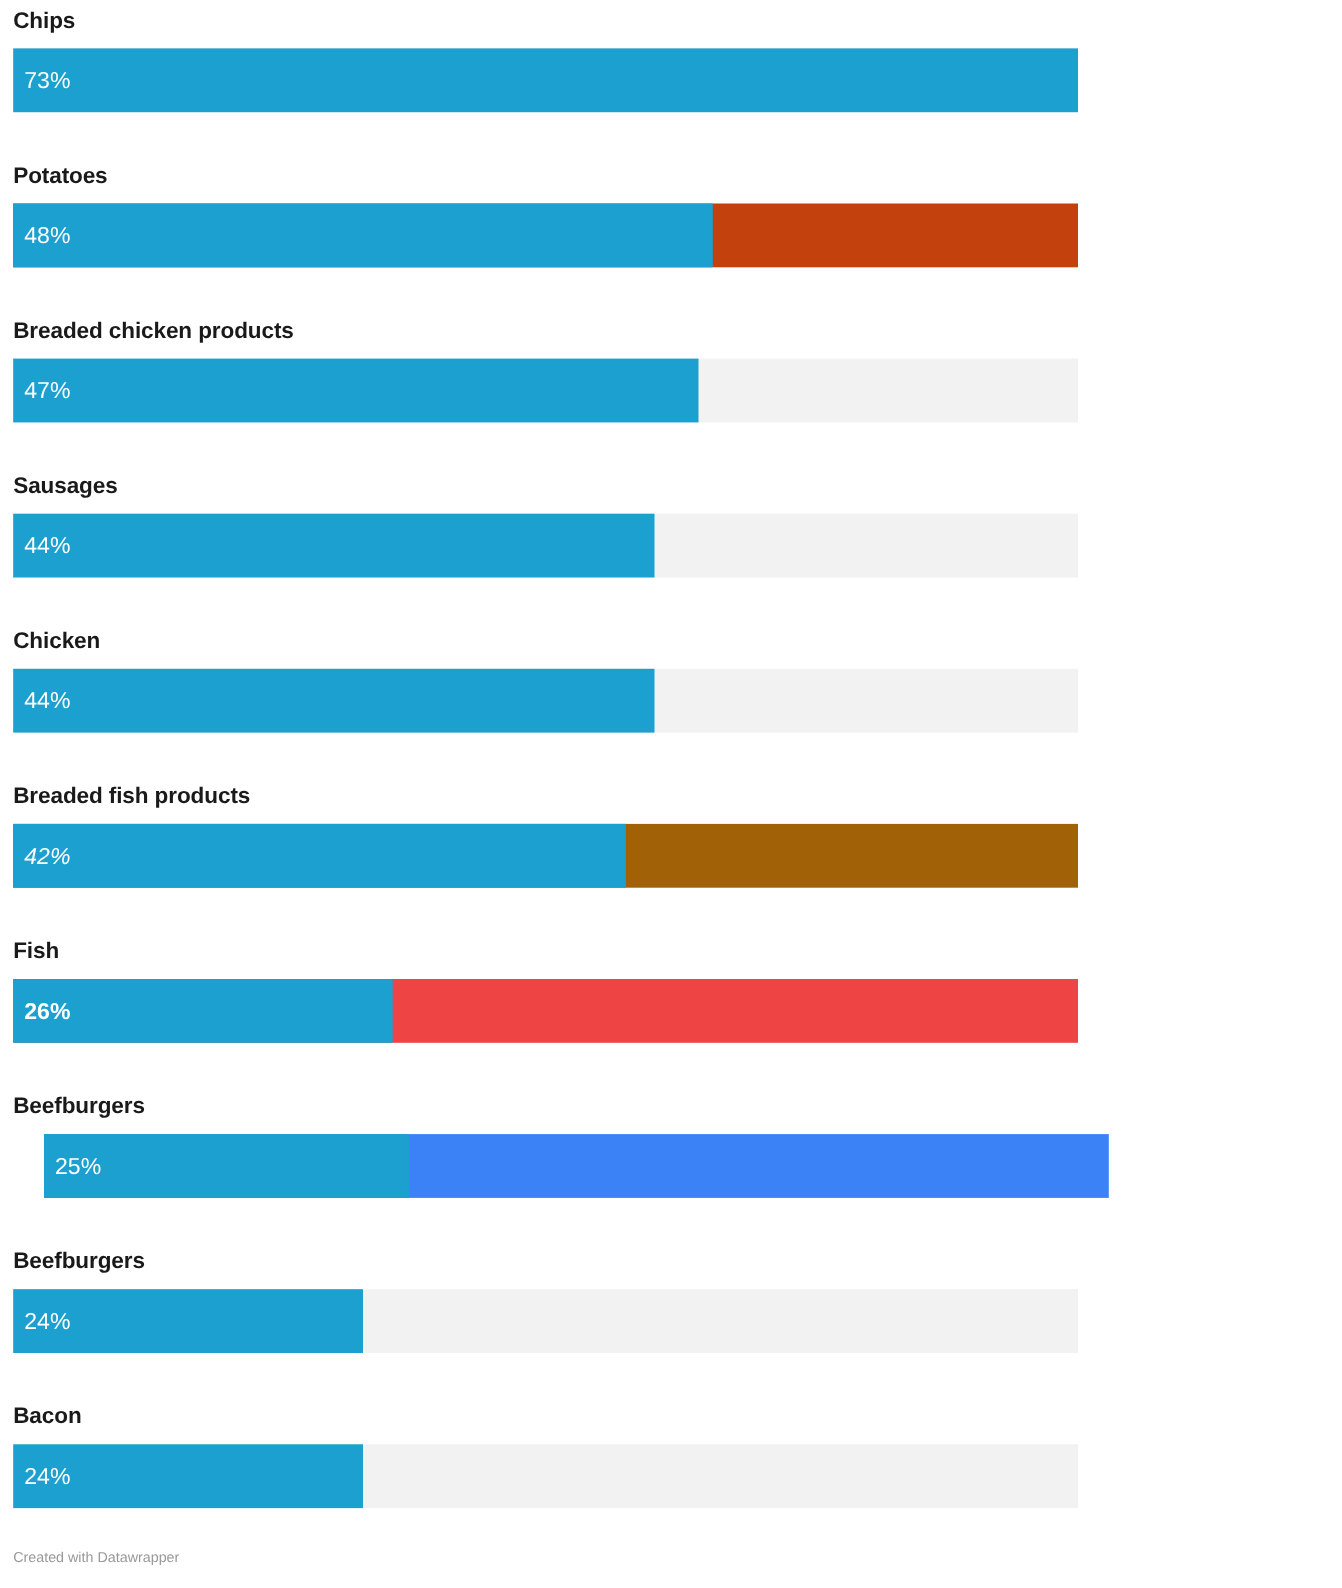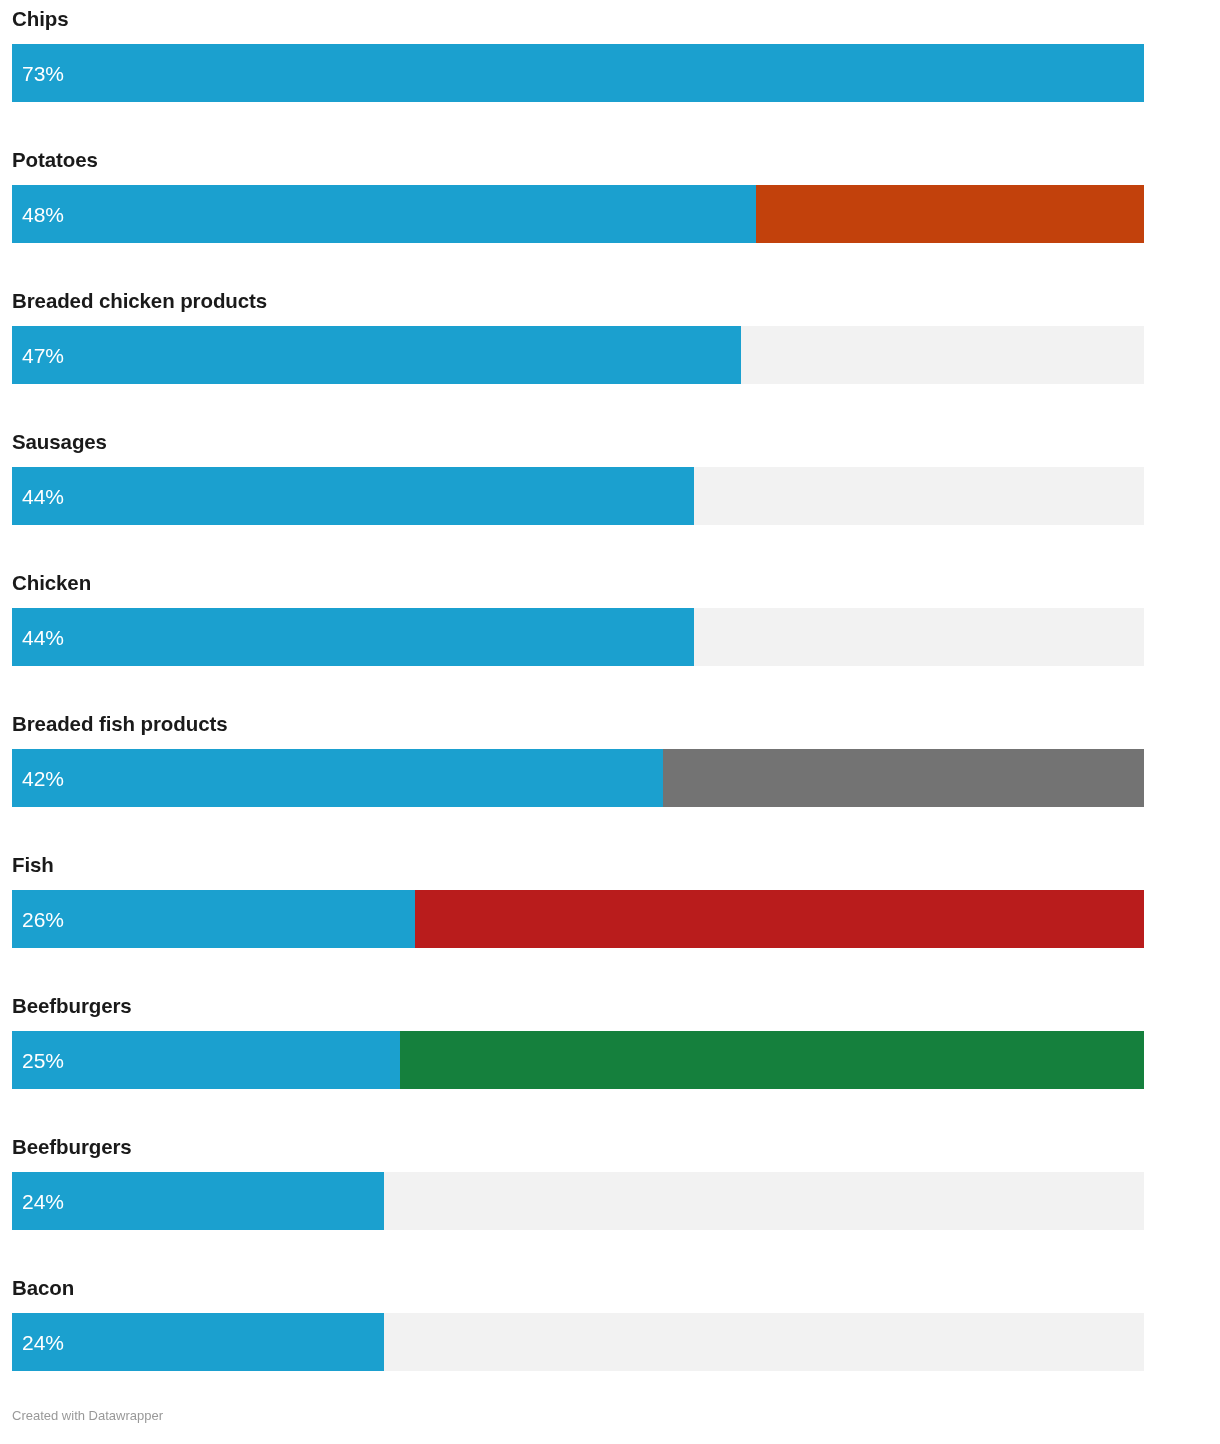--- a/index.html
+++ b/index.html
@@ -47,21 +47,21 @@
     color: #1a1a1a;
     line-height: 26px;
     letter-spacing: -0.1px;
     white-space: nowrap;
   }
 
   .bar-track {
     position: absolute;
     left: 12px;
     top: 44px;
-    width: 1132px;
+    width: 968px;
     height: 58px;
     background: #f2f2f2;
   }
 
   .bar-fill {
     position: absolute;
     left: 0;
     top: 0;
     height: 58px;
     background: #1ba0cf;
@@ -126,35 +126,35 @@
       </div>
       <div class="bar-row">
         <div class="bar-label">Chicken</div>
         <div class="bar-track" style="background: rgb(242, 242, 242);">
           <div class="bar-fill" style="width: 60.274%; background: rgb(27, 160, 207);"></div>
           <div class="bar-value">44%</div>
         </div>
       </div>
       <div class="bar-row">
         <div class="bar-label">Breaded fish products</div>
-        <div class="bar-track" style="background: #737373;">
+        <div class="bar-track" style="background: #a16207; font-style: italic;">
           <div class="bar-fill" style="width: 57.5342%; background: rgb(27, 160, 207);"></div>
           <div class="bar-value">42%</div>
         </div>
       </div>
       <div class="bar-row">
         <div class="bar-label">Fish</div>
-        <div class="bar-track" style="background: #b91c1c;">
+        <div class="bar-track" style="background: #ef4444; font-weight: bold;">
           <div class="bar-fill" style="width: 35.6164%; background: rgb(27, 160, 207);"></div>
           <div class="bar-value">26%</div>
         </div>
       </div>
       <div class="bar-row">
         <div class="bar-label">Beefburgers</div>
-        <div class="bar-track" style="background: #15803d;">
+        <div class="bar-track" style="background: #3b82f6; margin-left: 28px;">
           <div class="bar-fill" style="width: 34.2466%; background: rgb(27, 160, 207);"></div>
           <div class="bar-value">25%</div>
         </div>
       </div>
       <div class="bar-row">
         <div class="bar-label">Beefburgers</div>
         <div class="bar-track" style="background: rgb(242, 242, 242);">
           <div class="bar-fill" style="width: 32.8767%; background: rgb(27, 160, 207);"></div>
           <div class="bar-value">24%</div>
         </div>

